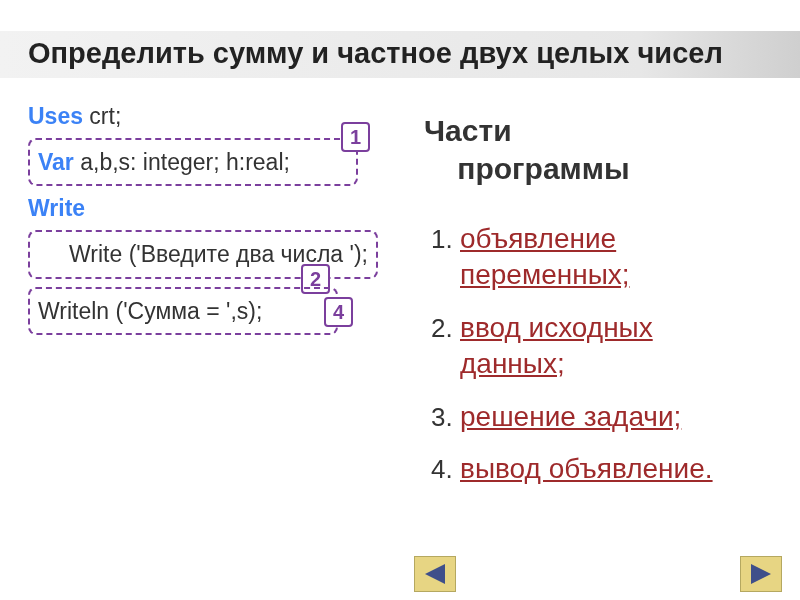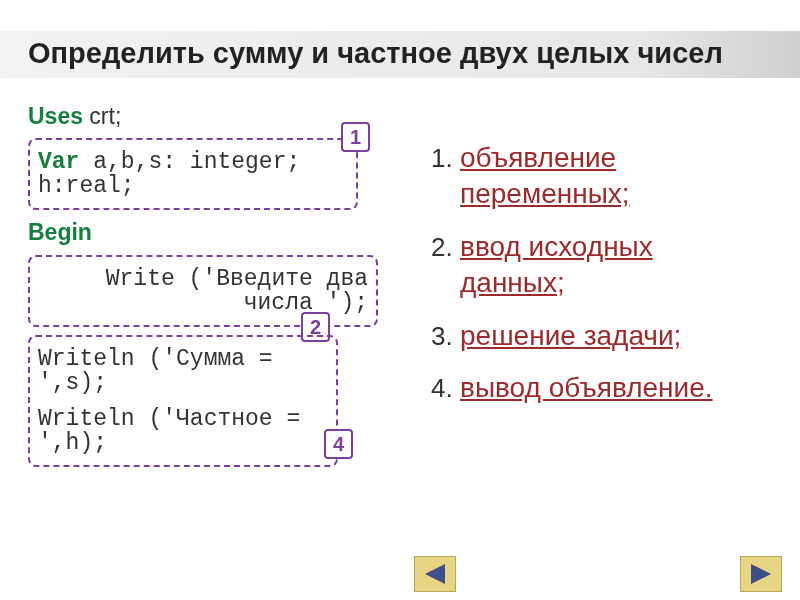--- a/index.html
+++ b/index.html
@@ -34,32 +34,32 @@
     top: 96px;
     left: 28px;
     width: 372px;
     font-size: 23px;
     color: #333;
     line-height: 1.05;
   }
   .code-line {
     padding: 8px 0;
   }
-  .kw { color: #15803d; font-weight: bold; }
+  .kw { color: #3b82f6; font-weight: bold; }
   .box {
     border: 2px dashed #7B3F9D;
     border-radius: 8px;
     padding: 4px 8px;
     margin-top: 2px;
     margin-bottom: 2px;
     position: relative;
     display: block;
     width: fit-content;
   }
-  .box .row { padding: 6px 0; font-family: Liberation Mono, monospace; }
+  .box .row { padding: 6px 0; }
   .tag {
     position: absolute;
     border: 2px solid #7B3F9D;
     border-radius: 4px;
     background: #fff;
     color: #7B3F9D;
     font-weight: bold;
     font-size: 20px;
     line-height: 1;
     padding: 3px 7px;
@@ -112,39 +112,42 @@
     </div>
 
     <div class="box" style="width:330px;">
       <div class="row">
         <span class="kw">Var</span><span> a,b,s: integer; h:real;</span>
       </div>
       <div class="tag" style="top:-18px; right:-14px;">1</div>
     </div>
 
     <div class="code-line">
-      <span class="kw">Begin</span>
+      <span class="kw">Write</span>
     </div>
 
     <div class="box" style="width:350px;text-align:right;">
       <div class="row">Write ('Введите два числа ');</div>
       <div class="tag" style="bottom:-17px; right:46px;">2</div>
     </div>
 
 
     <div class="box" style="width:310px; margin-top:8px;">
       <div class="row">Writeln ('Сумма = ',s);</div>
-      <div class="row">Writeln ('Частное = ',h);</div>
       <div class="tag" style="bottom:6px; right:-17px;">4</div>
     </div>
 
 
   </div>
 
   <div class="right-col">
+    <div class="r-title">
+      <span>Части</span><br>
+      &nbsp;&nbsp;&nbsp;&nbsp;<span>программы</span>
+    </div>
     <ol class="r-list">
       <li>объявление переменных;</li>
       <li>ввод исходных данных;</li>
       <li>решение задачи;</li>
       <li>вывод объявление.</li>
     </ol>
   </div>
 
   <div class="nav-btn nav-prev">
     <svg width="28" height="24">

